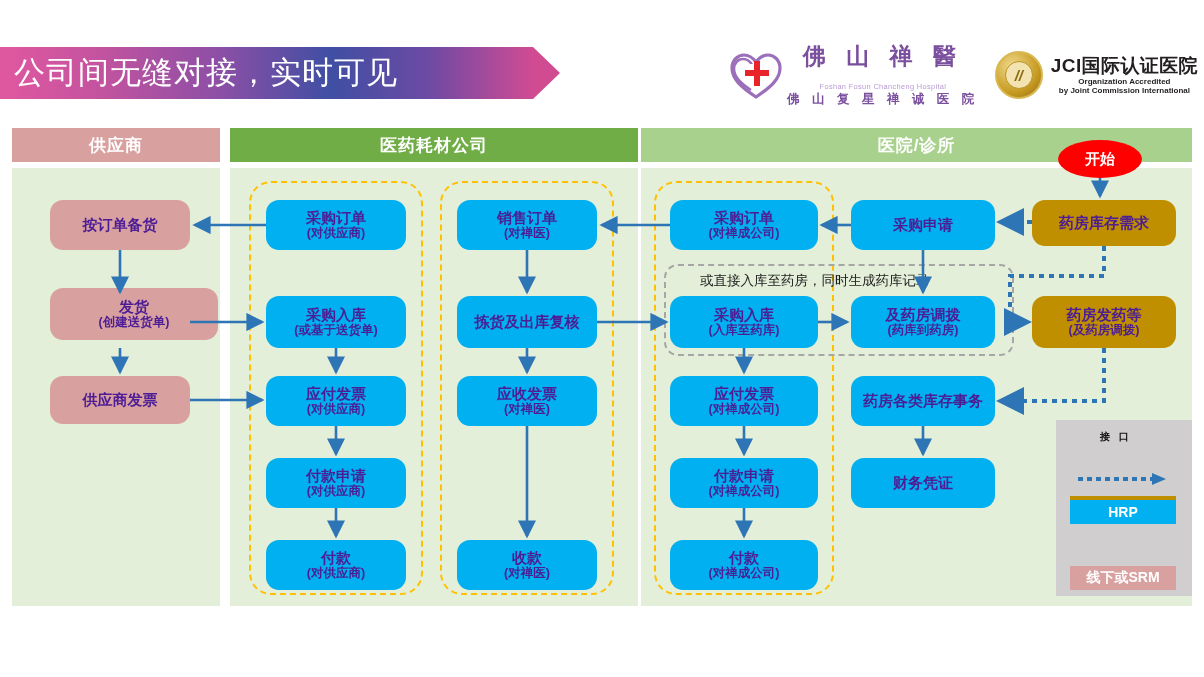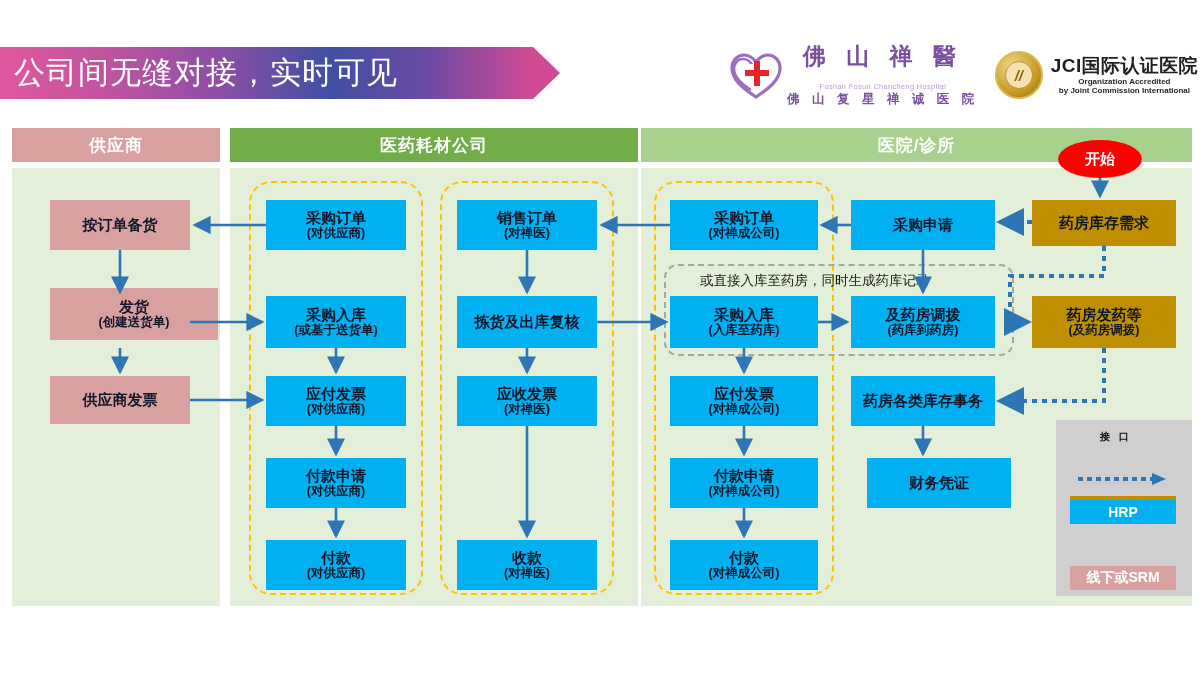--- a/index.html
+++ b/index.html
@@ -48,21 +48,21 @@
   .jci-t2{font-size:8px;font-weight:bold;color:#231f20;text-align:center;}
   .jci-t3{font-size:8px;font-weight:bold;color:#231f20;text-align:center;}
 
   
   .lane-head{position:absolute;height:34px;display:flex;align-items:center;justify-content:center;
     color:#ffffff;font-size:17px;font-weight:bold;letter-spacing:1px;}
   .lane-body{position:absolute;background:#e4efd9;}
 
   
   .box{position:absolute;display:flex;flex-direction:column;align-items:center;justify-content:center;
-    color:#0f172a;text-align:center;line-height:1.12;box-sizing:border-box;padding:1px 2px;}
+    color:#4c1d95;text-align:center;line-height:1.12;box-sizing:border-box;padding:1px 2px;border-radius:13px;}
   .box .t1{font-size:15px;font-weight:bold;}
   .box .t2{font-size:12.5px;font-weight:bold;}
   .box.blue{background:#00b0f0;}
   .box.gold{background:#bf8f00;}
   .box.pink{background:#d9a0a0;}
 
   
   .grp-orange{position:absolute;border:2.5px dashed #ffc000;border-radius:22px;box-sizing:border-box;}
   .grp-gray{position:absolute;border:2px dashed #a6a6a6;border-radius:14px;box-sizing:border-box;}
 
@@ -221,21 +221,21 @@
   <div class="box blue" style="left:851px;top:200px;width:144px;height:50px;">
     <div class="t1">采购申请</div>
   </div>
   <div class="box blue" style="left:851px;top:296px;width:144px;height:52px;">
     <div class="t1">及药房调拨</div>
     <div class="t2">(药库到药房)</div>
   </div>
   <div class="box blue" style="left:851px;top:376px;width:144px;height:50px;">
     <div class="t1">药房各类库存事务</div>
   </div>
-  <div class="box blue" style="left:851px;top:458px;width:144px;height:50px;margin-left:16px;">
+  <div class="box blue" style="left:851px;top:458px;width:144px;height:50px;">
     <div class="t1">财务凭证</div>
   </div>
 
   <div class="box gold" style="left:1032px;top:200px;width:144px;height:46px;">
     <div class="t1">药房库存需求</div>
   </div>
   <div class="box gold" style="left:1032px;top:296px;width:144px;height:52px;">
     <div class="t1">药房发药等</div>
     <div class="t2">(及药房调拨)</div>
   </div>

